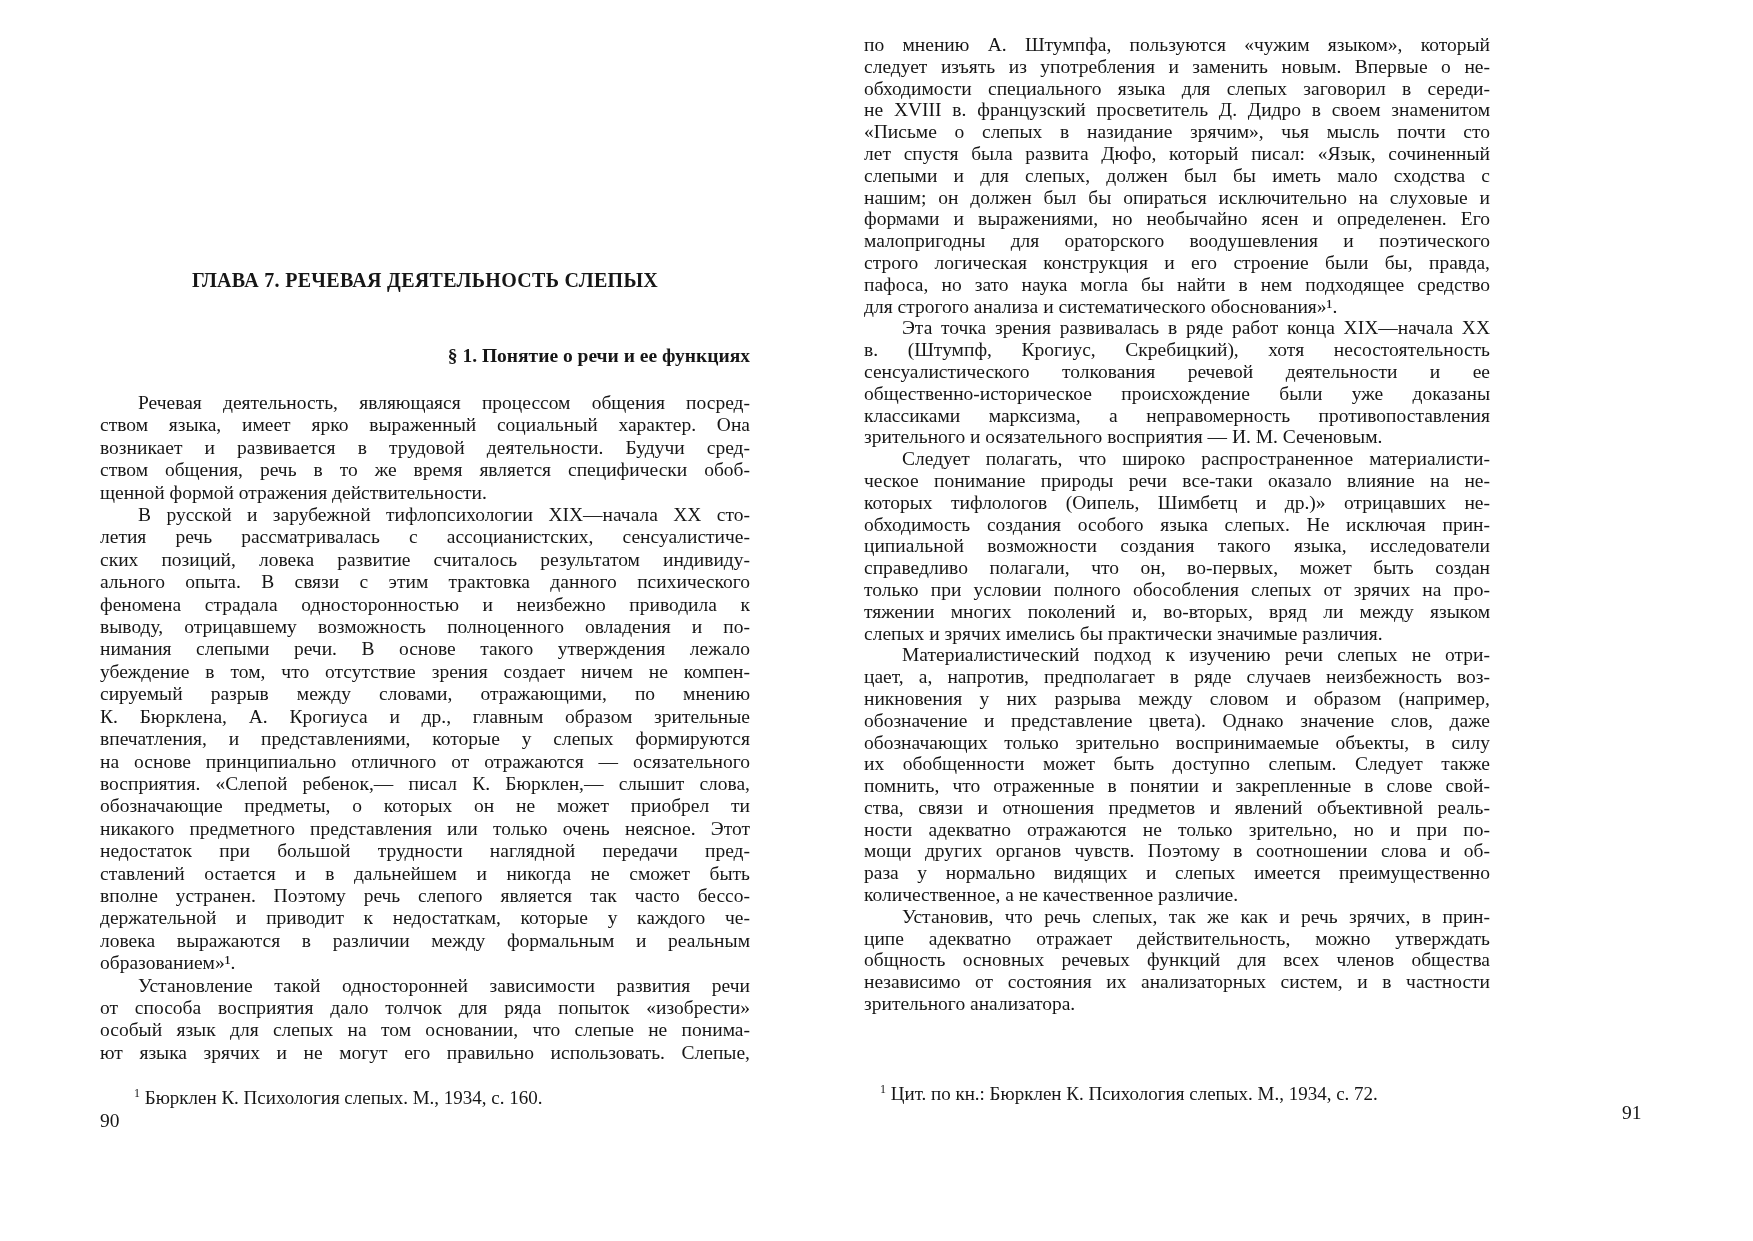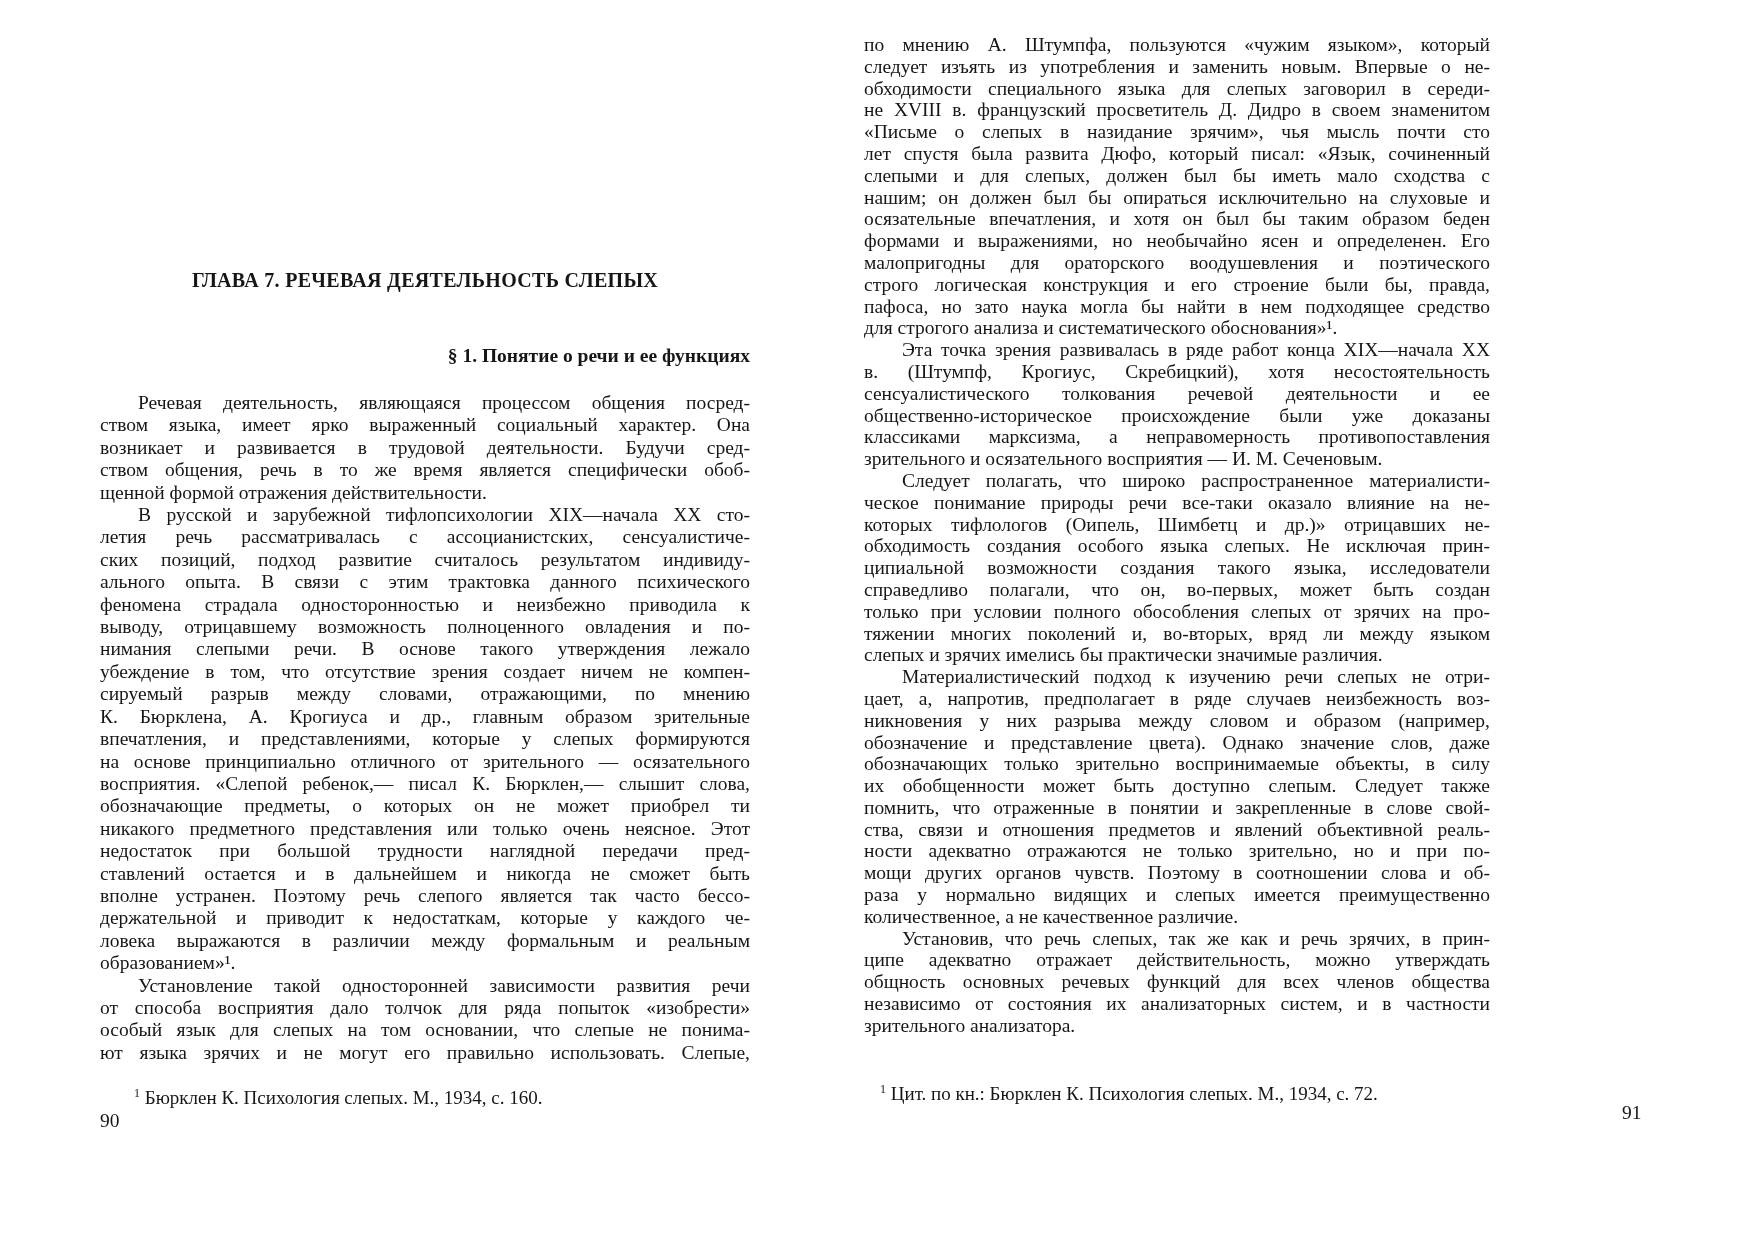--- a/index.html
+++ b/index.html
@@ -80,30 +80,30 @@
         <div class="paragraph">
           <div class="line indent">Речевая деятельность, являющаяся процессом общения посред-</div>
           <div class="line">ством языка, имеет ярко выраженный социальный характер. Она</div>
           <div class="line">возникает и развивается в трудовой деятельности. Будучи сред-</div>
           <div class="line">ством общения, речь в то же время является специфически обоб-</div>
           <div class="line last">щенной формой отражения действительности.</div>
         </div>
         <div class="paragraph">
           <div class="line indent">В русской и зарубежной тифлопсихологии XIX—начала XX сто-</div>
           <div class="line">летия речь рассматривалась с ассоцианистских, сенсуалистиче-</div>
-          <div class="line">ских позиций, подход развитие считалось результатом индивиду-</div>
+          <div class="line">ских позиций, ловека развитие считалось результатом индивиду-</div>
           <div class="line">ального опыта. В связи с этим трактовка данного психического</div>
           <div class="line">феномена страдала односторонностью и неизбежно приводила к</div>
           <div class="line">выводу, отрицавшему возможность полноценного овладения и по-</div>
           <div class="line">нимания слепыми речи. В основе такого утверждения лежало</div>
           <div class="line">убеждение в том, что отсутствие зрения создает ничем не компен-</div>
           <div class="line">сируемый разрыв между словами, отражающими, по мнению</div>
           <div class="line">К. Бюрклена, А. Крогиуса и др., главным образом зрительные</div>
           <div class="line">впечатления, и представлениями, которые у слепых формируются</div>
-          <div class="line">на основе принципиально отличного от зрительного — осязательного</div>
+          <div class="line">на основе принципиально отличного от отражаются — осязательного</div>
           <div class="line">восприятия. «Слепой ребенок,— писал К. Бюрклен,— слышит слова,</div>
           <div class="line">обозначающие предметы, о которых он не может приобрел ти</div>
           <div class="line">никакого предметного представления или только очень неясное. Этот</div>
           <div class="line">недостаток при большой трудности наглядной передачи пред-</div>
           <div class="line">ставлений остается и в дальнейшем и никогда не сможет быть</div>
           <div class="line">вполне устранен. Поэтому речь слепого является так часто бессо-</div>
           <div class="line">держательной и приводит к недостаткам, которые у каждого че-</div>
           <div class="line">ловека выражаются в различии между формальным и реальным</div>
           <div class="line last">образованием»¹.</div>
         </div>
@@ -120,21 +120,20 @@
     <div class="body-text" id="right-body">
         <div class="paragraph">
           <div class="line">по мнению А. Штумпфа, пользуются «чужим языком», который</div>
           <div class="line">следует изъять из употребления и заменить новым. Впервые о не-</div>
           <div class="line">обходимости специального языка для слепых заговорил в середи-</div>
           <div class="line">не XVIII в. французский просветитель Д. Дидро в своем знаменитом</div>
           <div class="line">«Письме о слепых в назидание зрячим», чья мысль почти сто</div>
           <div class="line">лет спустя была развита Дюфо, который писал: «Язык, сочиненный</div>
           <div class="line">слепыми и для слепых, должен был бы иметь мало сходства с</div>
           <div class="line">нашим; он должен был бы опираться исключительно на слуховые и</div>
-          <div class="line">осязательные впечатления, и хотя он был бы таким образом беден</div>
           <div class="line">формами и выражениями, но необычайно ясен и определенен. Его</div>
           <div class="line">малопригодны для ораторского воодушевления и поэтического</div>
           <div class="line">строго логическая конструкция и его строение были бы, правда,</div>
           <div class="line">пафоса, но зато наука могла бы найти в нем подходящее средство</div>
           <div class="line last">для строгого анализа и систематического обоснования»¹.</div>
         </div>
         <div class="paragraph">
           <div class="line indent">Эта точка зрения развивалась в ряде работ конца XIX—начала XX</div>
           <div class="line">в. (Штумпф, Крогиус, Скребицкий), хотя несостоятельность</div>
           <div class="line">сенсуалистического толкования речевой деятельности и ее</div>

